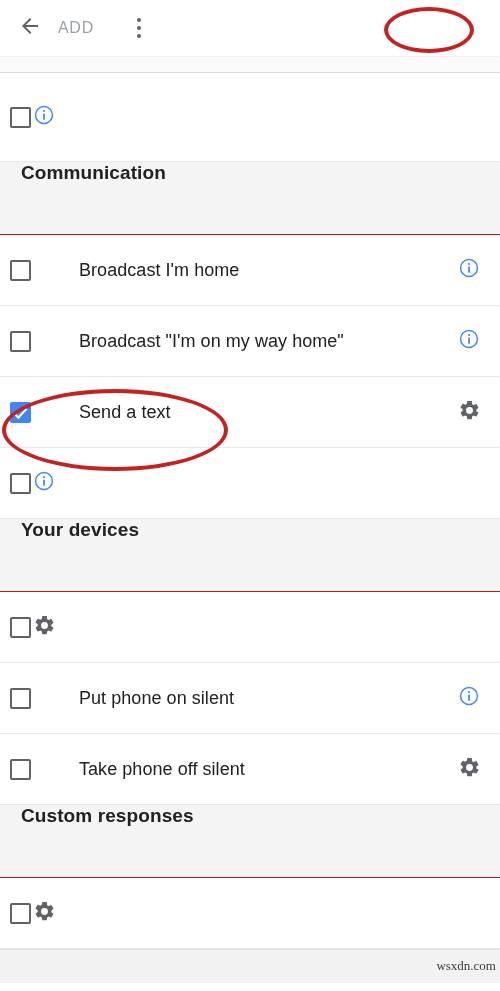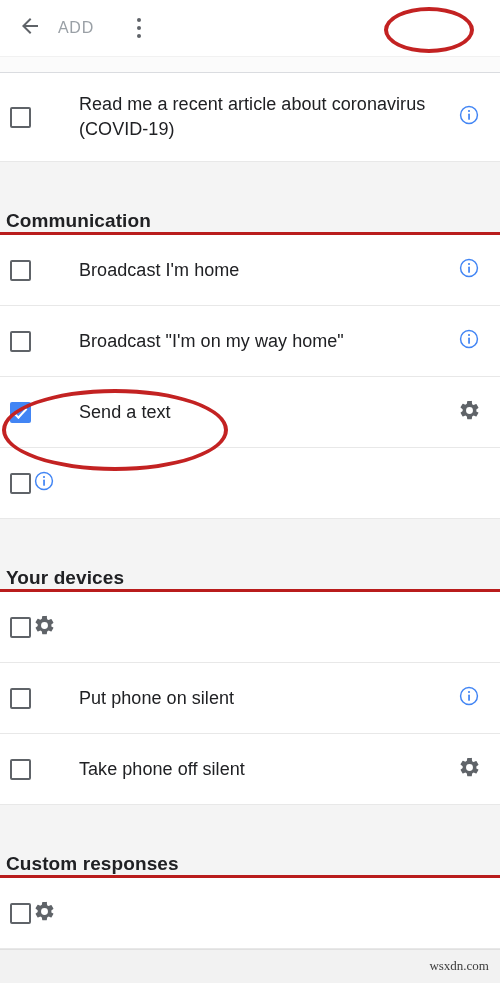--- a/index.html
+++ b/index.html
@@ -79,24 +79,24 @@
     height: 15px;
     background: #fbfbfb;
     border-bottom: 1px solid #dadce0;
     border-top: 1px solid #f1f1f1;
   }
 
   .section-header {
     background: #f4f4f4;
     height: 73px;
     display: flex;
-    align-items: flex-end;
-    padding-left: 6px;
+    align-items: flex-start;
+    padding-left: 21px;
     box-sizing: border-box;
-    border-bottom: 3px solid #b91c1c;
+    border-bottom: 1px solid #b91c1c;
   }
   .section-header-label {
     font-size: 19px;
     color: #202124;
     font-weight: 700;
     letter-spacing: 0.1px;
   }
 
   .row {
     height: 71px;
@@ -157,21 +157,21 @@
   }
 
   .bottom-strip {
     height: 33px;
     background: #f2f2f2;
     border-top: 1px solid #e0e0e0;
     position: relative;
   }
   .watermark {
     position: absolute;
-    right: 11px;
+    right: 4px;
     top: 8px;
     font-size: 13px;
     color: #3c3c3c;
     font-family: "Liberation Serif", serif;
   }
 
   
   .annot {
     position: absolute;
     pointer-events: none;
@@ -209,21 +209,20 @@
     <span class="dot"></span>
     <span class="dot"></span>
   </div>
 </div>
 
 <div class="content">
   <div class="partial-band"></div>
   <div id="list-root">
       <div class="row tall">
         <div class="cb"></div>
-        <div class="row-label">Read me a recent article about coronavirus (COVID-19)</div>
         <div class="trail">
           <span><svg width="22" height="22" viewBox="0 0 24 24" aria-hidden="true">
               <circle cx="12" cy="12" r="9.2" fill="none" stroke="#4285f4" stroke-width="1.6"></circle>
               <circle cx="12" cy="7.6" r="1.15" fill="#4285f4"></circle>
               <rect x="11.1" y="10.3" width="1.9" height="7.0" rx="0.8" fill="#4285f4"></rect>
             </svg></span>
         </div>
       </div>
       <div class="section-header">
         <div class="section-header-label">Communication</div>

